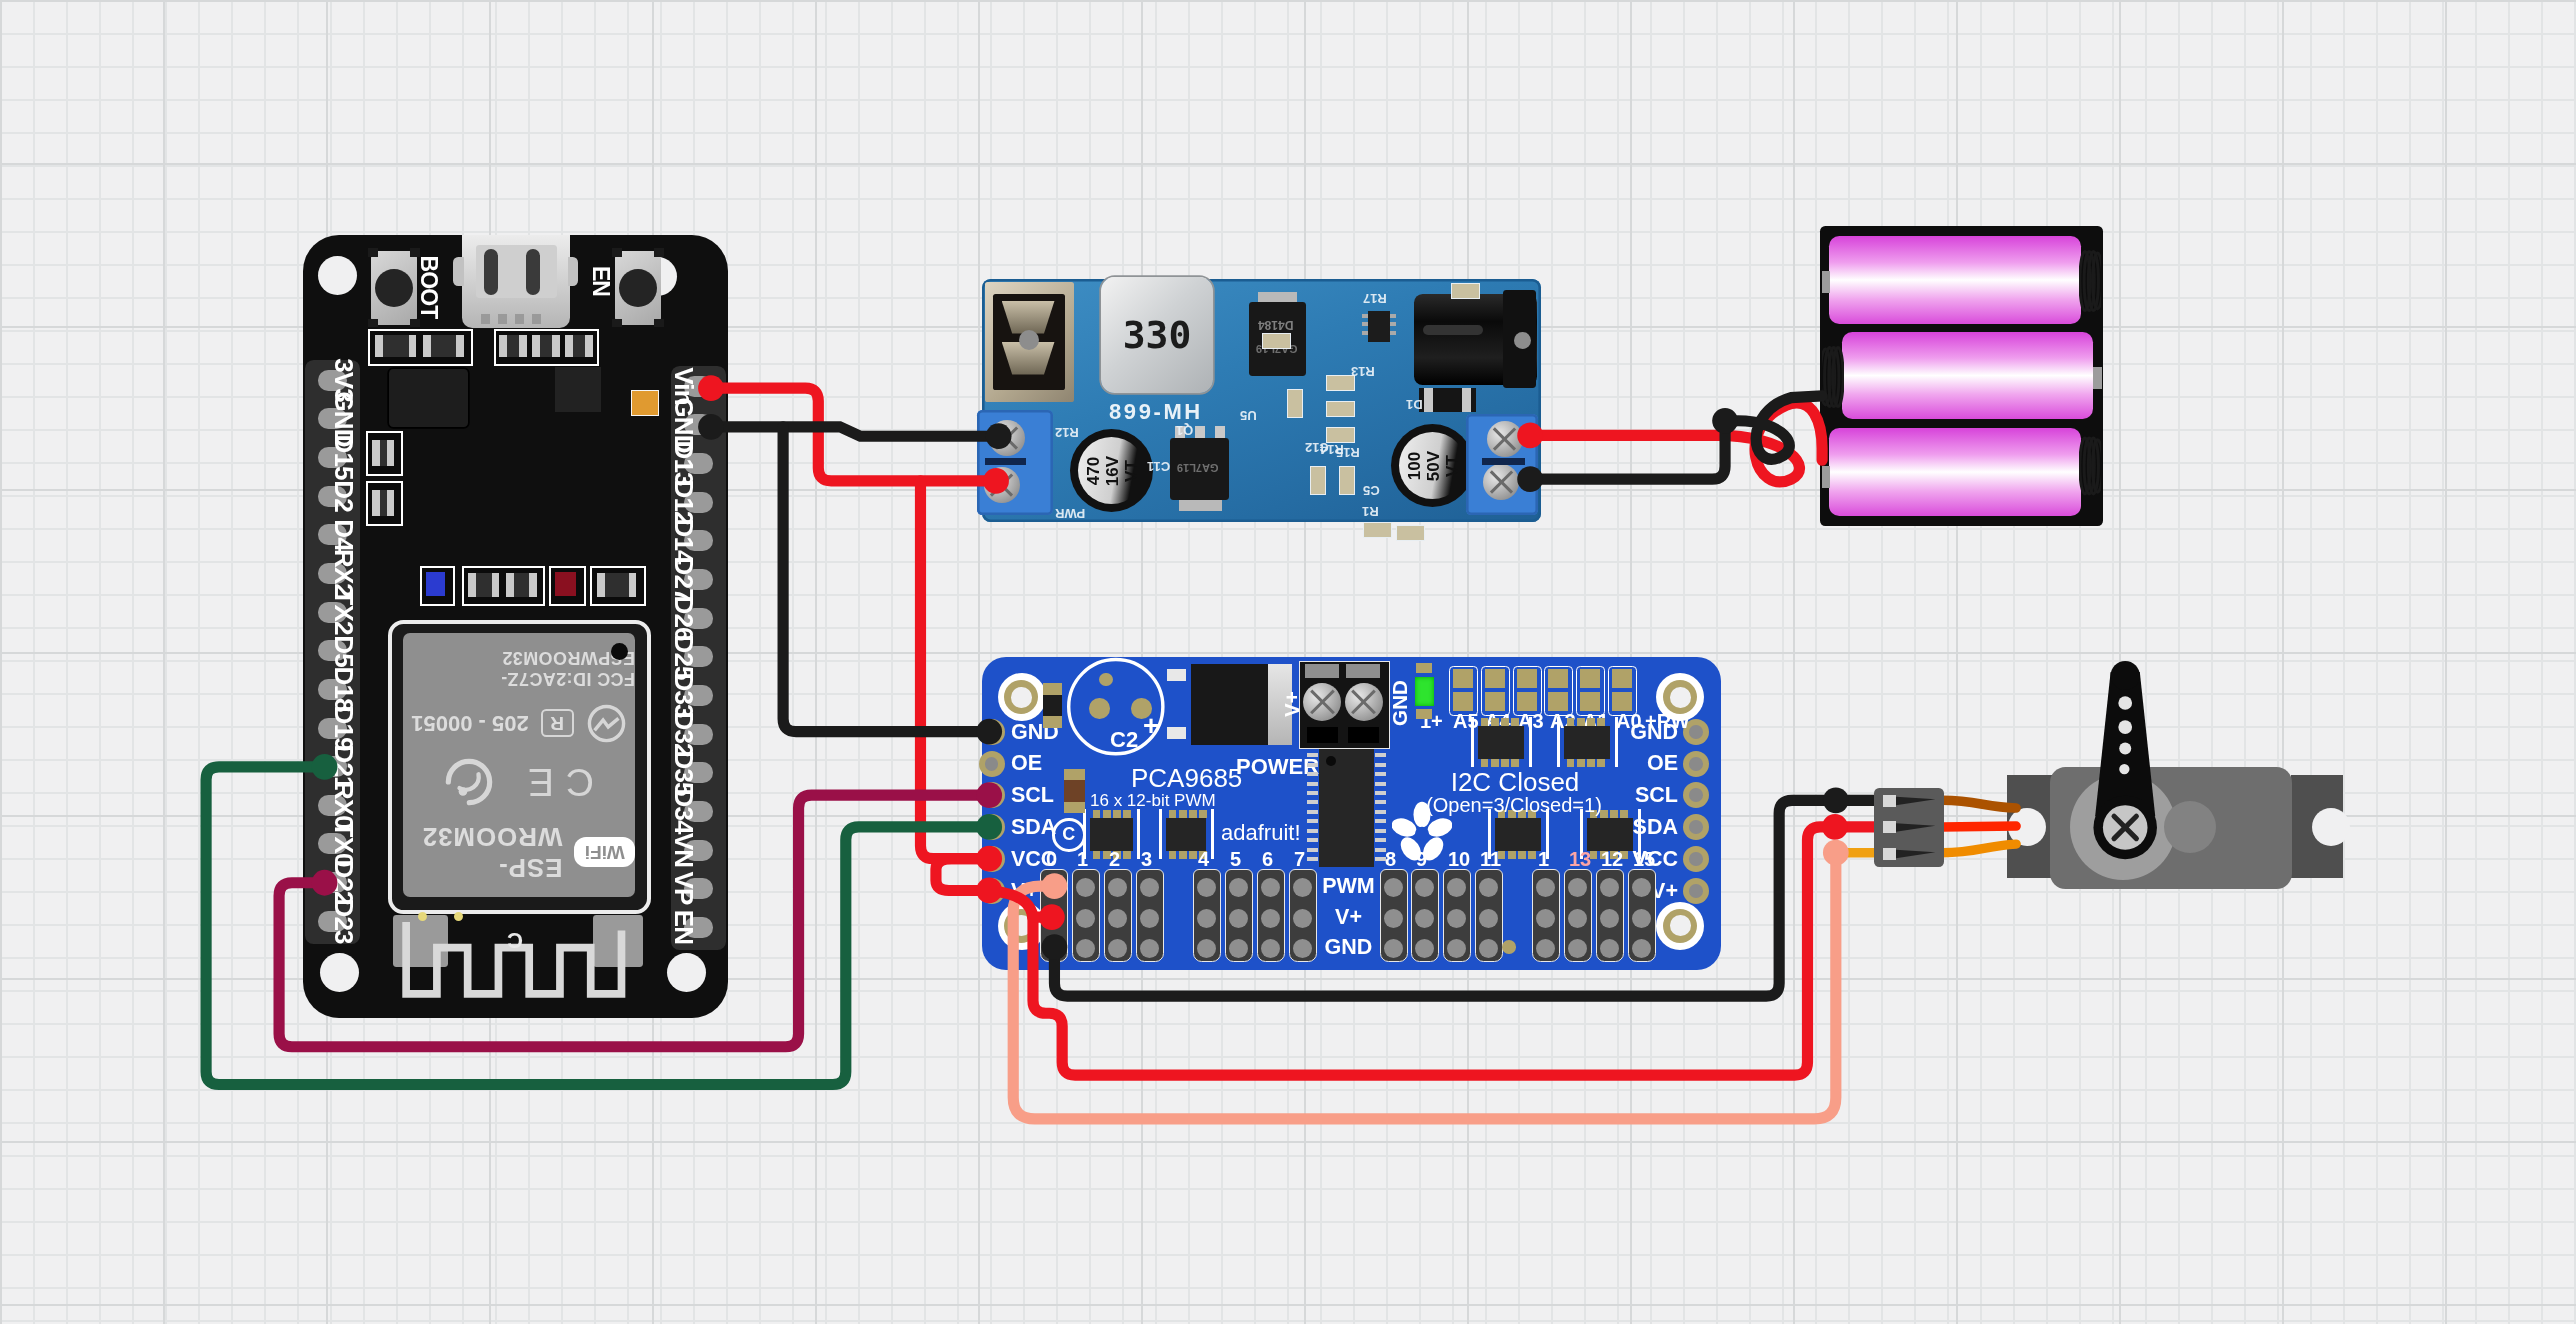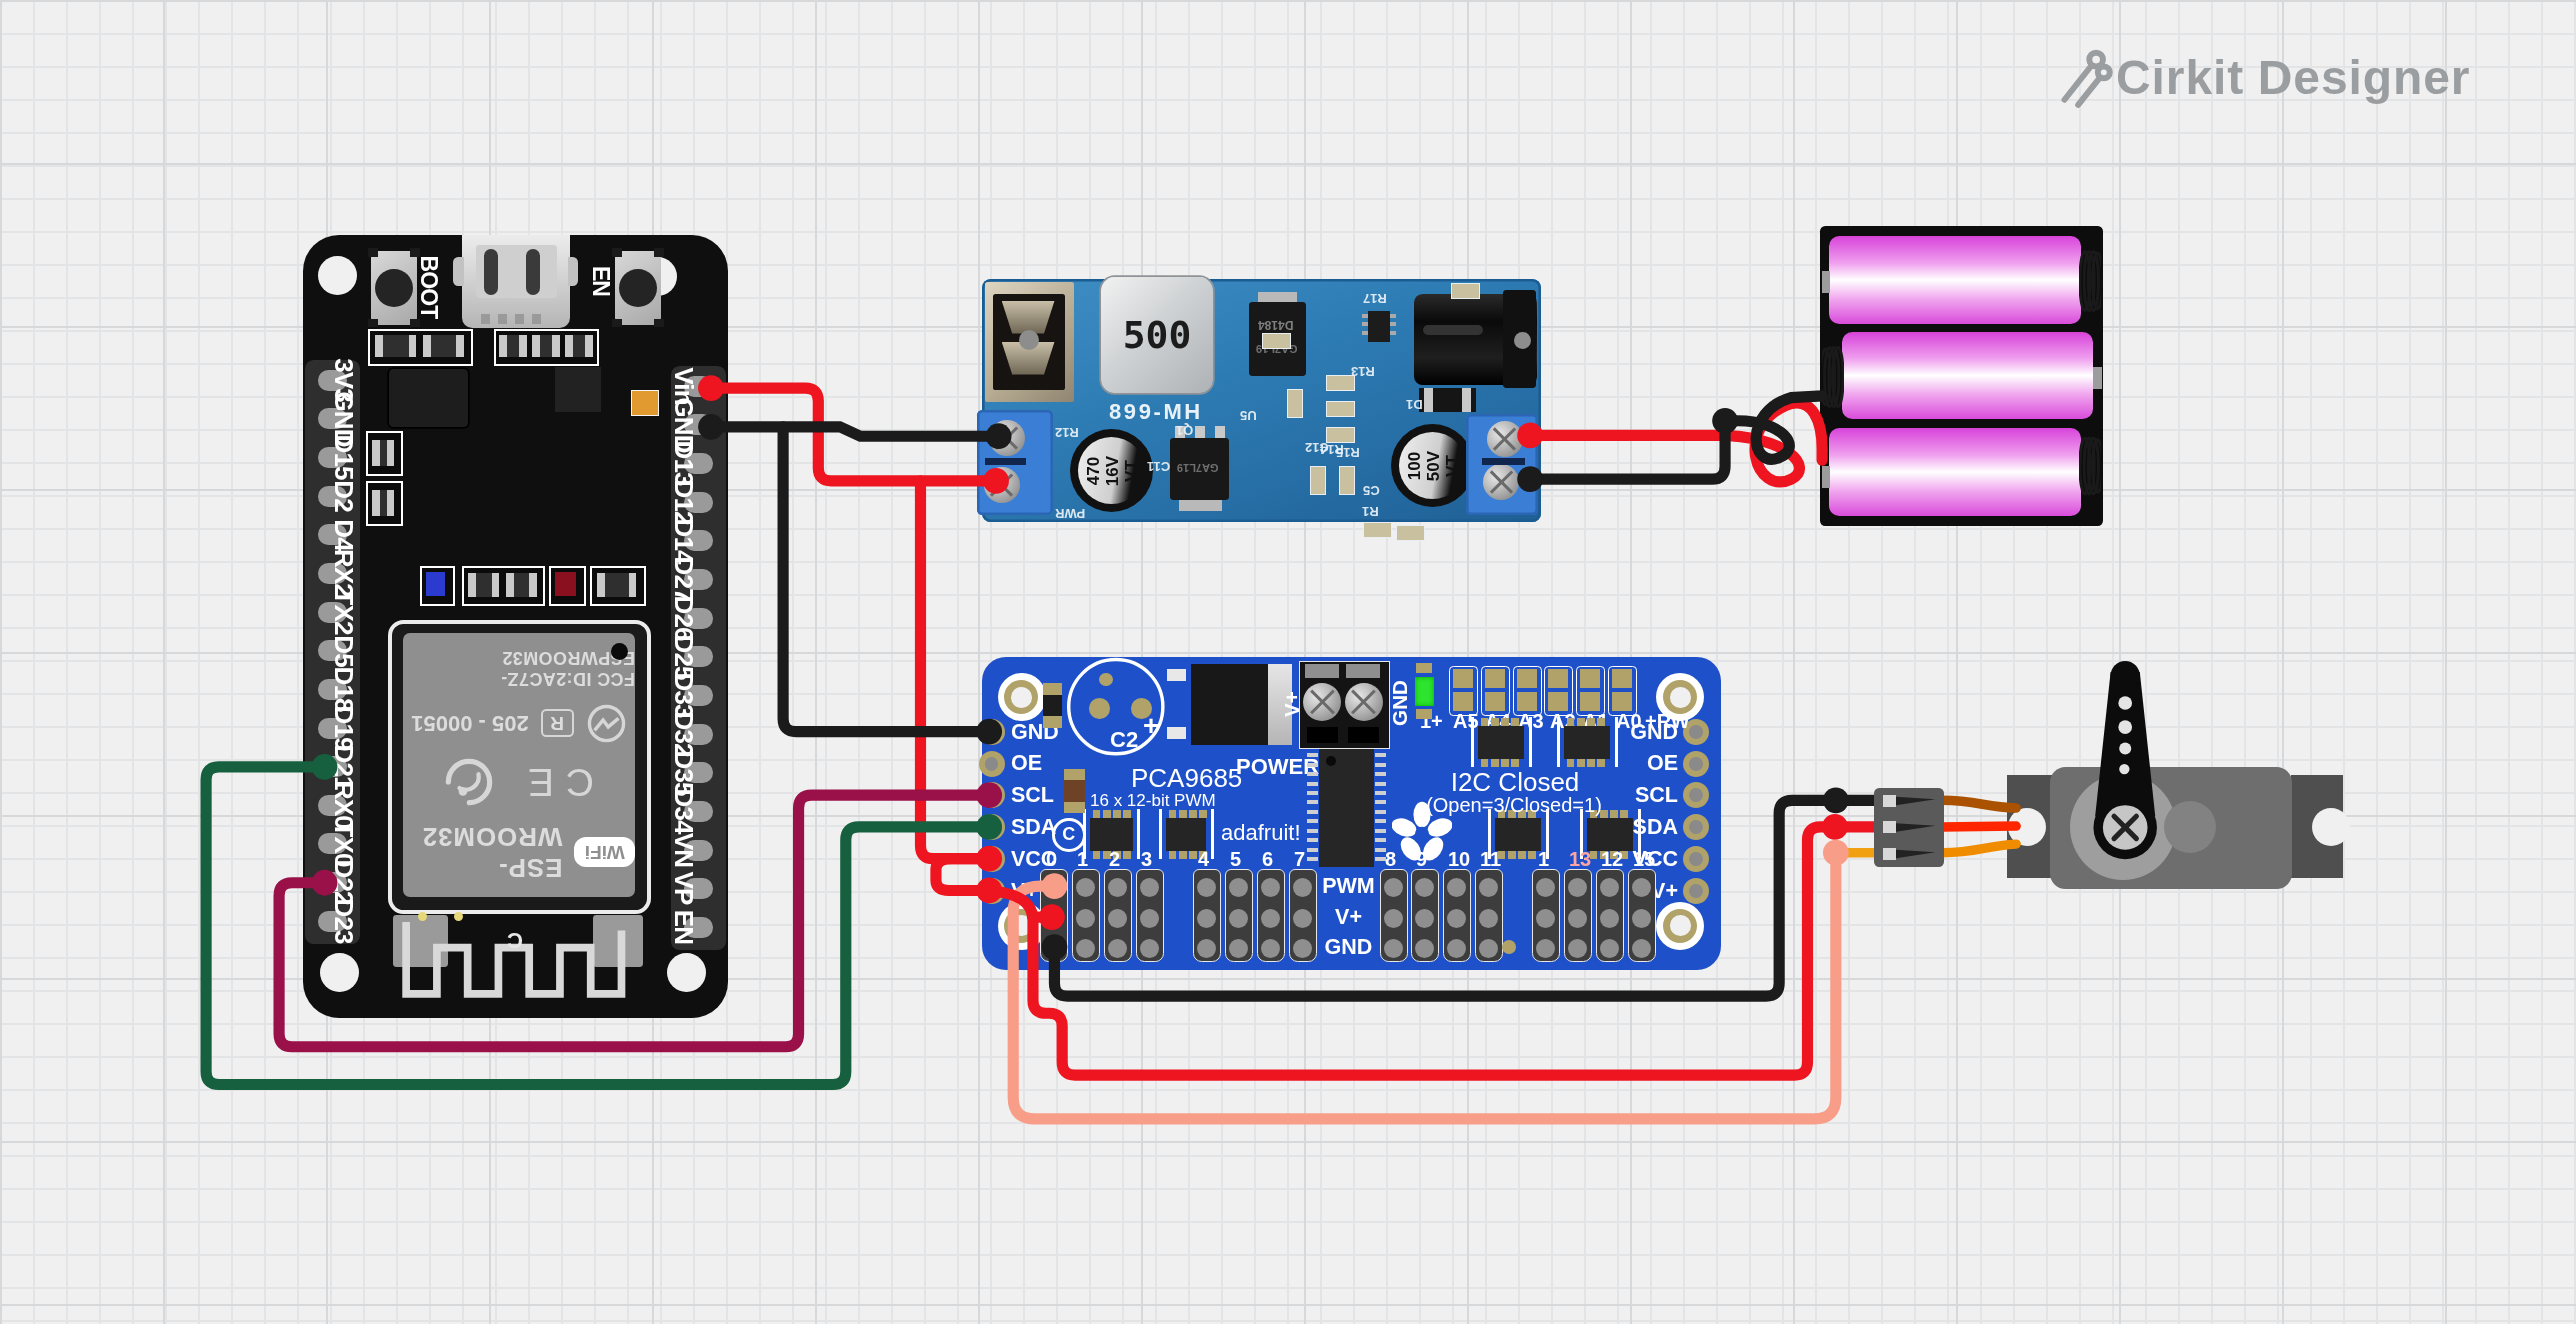--- a/index.html
+++ b/index.html
@@ -54,32 +54,20 @@
   .cell{position:absolute;border-radius:10.3px;background:linear-gradient(180deg,#d743da 0%,#ef9dee 30%,#ffffff 50%,#f0a5ee 72%,#d94cdb 100%);}
   .tab{position:absolute;width:8.6px;height:22px;background:#9c9c9c;}
   svg.overlay{position:absolute;left:0;top:0;z-index:40;pointer-events:none;}
   .rot90{transform:translate(-50%,-50%) rotate(-90deg);}
 </style>
 </head>
 <body>
 
 <div id="canvas">
 
-  <div id="logo">
-    <svg width="62" height="65" viewBox="0 0 72 76">
-      <g stroke="#9b9ea0" stroke-width="7" fill="none" stroke-linecap="round">
-        <line x1="12" y1="64" x2="42" y2="26"></line>
-          <circle cx="49" cy="17" r="8"></circle>
-        <line x1="28" y1="70" x2="52" y2="40"></line>
-          <circle cx="58" cy="32" r="7"></circle>
-      </g>
-    </svg>
-    <span class="t1">Cirkit</span>
-    <span class="t2">Designer</span>
-  </div>
 
   <div id="esp32">
     <div class="hole" style="left:14.6px;top:20.6px;width:39px;height:39px;"></div>
     <div class="hole" style="left:335px;top:22px;width:39px;height:39px;"></div>
     <div class="hole" style="left:17px;top:718px;width:39px;height:39px;"></div>
     <div class="hole" style="left:364px;top:718px;width:39px;height:39px;"></div>
 
     <div class="btn" style="left:68px;top:15.5px;">
       <span class="nub" style="left:-3.4px;top:-2.6px;"></span>
         <span class="nub" style="right:-3.4px;top:-2.6px;"></span>
@@ -243,21 +231,21 @@
   <div id="buck">
 
     <div class="abs" style="left:2.6px;top:2.6px;width:89px;height:120px;background:linear-gradient(135deg,#ded5c2,#b3a88f 60%,#8f8571);border-radius:2.6px;">
       <div class="abs" style="left:8.6px;top:12px;width:72px;height:96px;background:#171310;border-radius:2.6px;"></div>
       <div class="abs" style="left:17px;top:19px;width:53px;height:33px;background:linear-gradient(180deg,#c9bfa8,#6e6654);clip-path:polygon(0 0,100% 0,80% 100%,20% 100%);"></div>
       <div class="abs" style="left:17px;top:60px;width:53px;height:33px;background:linear-gradient(180deg,#c9bfa8,#6e6654);clip-path:polygon(0 0,100% 0,80% 100%,20% 100%);"></div>
       <div class="abs" style="left:34px;top:48px;width:20.6px;height:20.6px;border-radius:50%;background:#8d8d8d;"></div>
     </div>
 
     <div class="abs" style="left:119px;top:-1.7px;width:112px;height:116px;border-radius:13.7px;background:linear-gradient(135deg,#f2f2f2 0%,#cfd2d4 45%,#aeb2b5 100%);box-shadow:0 0 0 1.7px #8f9396;">
-      <div class="ctr" style="position:absolute;left:0;right:0;top:36px;font-family:'DejaVu Sans Mono',monospace;font-weight:bold;font-size:38px;color:#1c1c1c;">500</div>
+      <div class="ctr" style="position:absolute;left:0;right:0;top:36px;font-family:'DejaVu Sans Mono',monospace;font-weight:bold;font-size:38px;color:#1c1c1c;">330</div>
     </div>
     <div class="lbl" style="left:127px;top:120px;font-size:22px;letter-spacing:2.6px;color:#e8f1f7;">899-MH</div>
 
     <div class="capc" style="left:88px;top:150px;width:83px;height:83px;">
       <div class="inner"></div>
       <div class="captxt">
           <div>470</div>
           <div>16V</div>
           <div>VT</div>
         </div>

